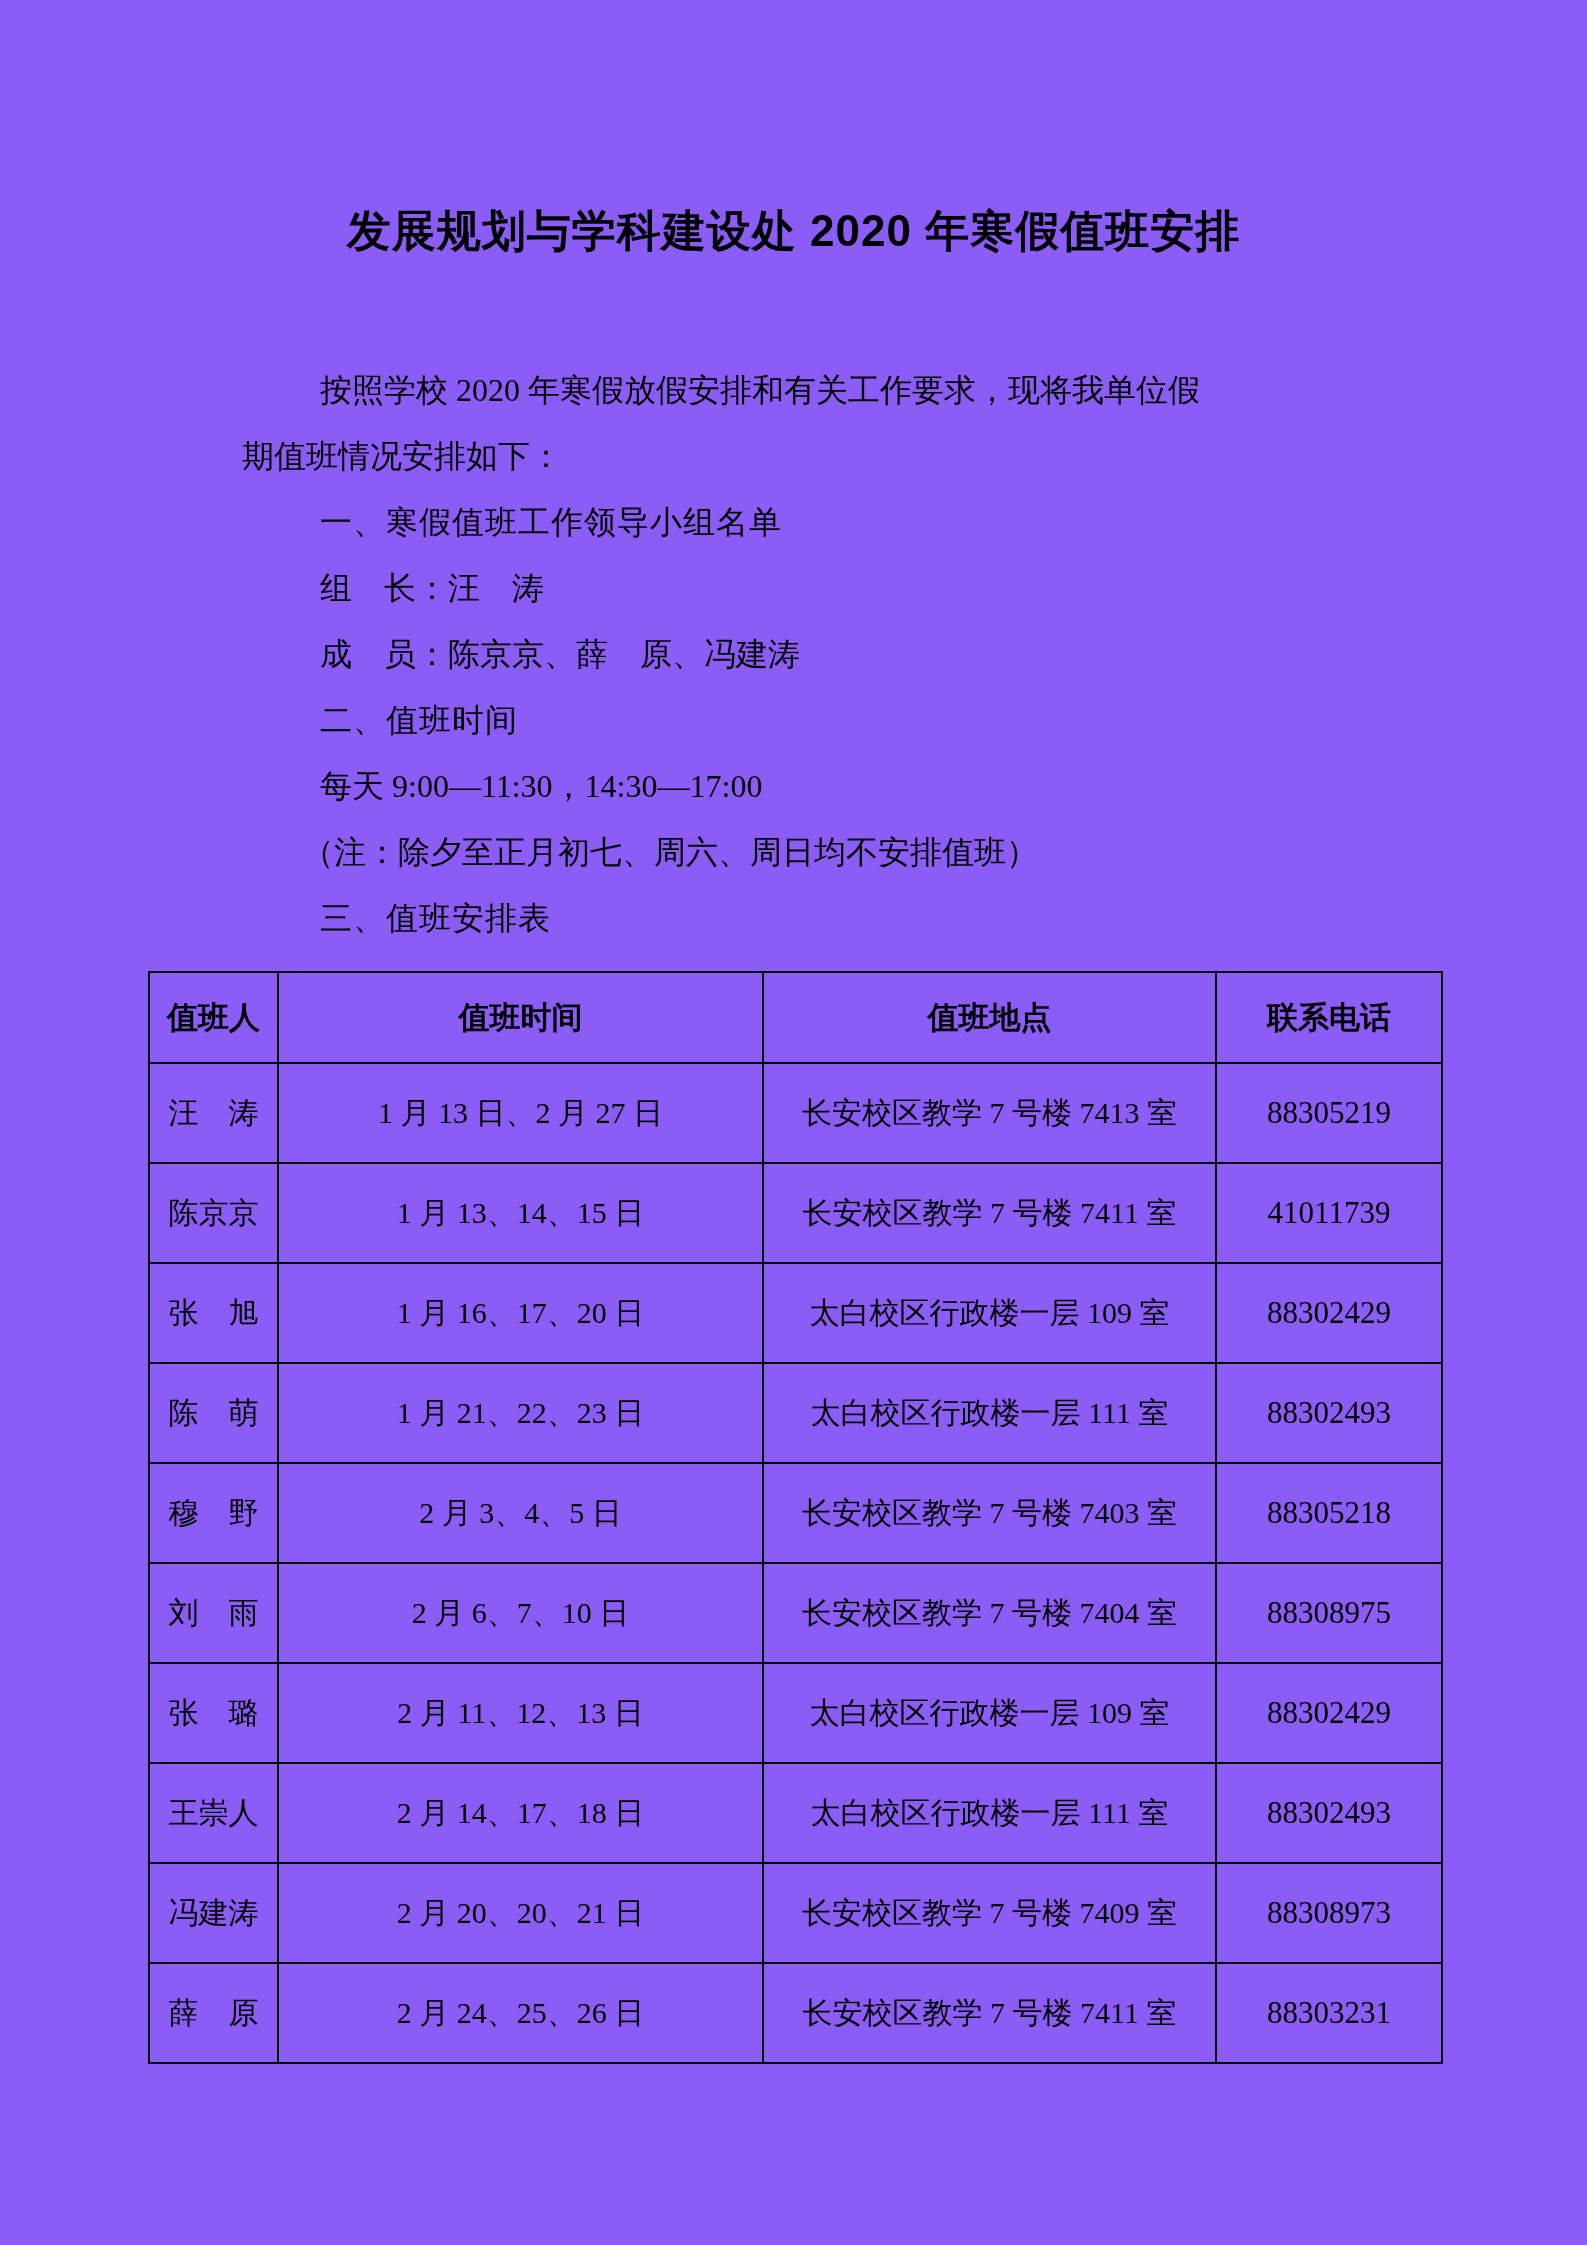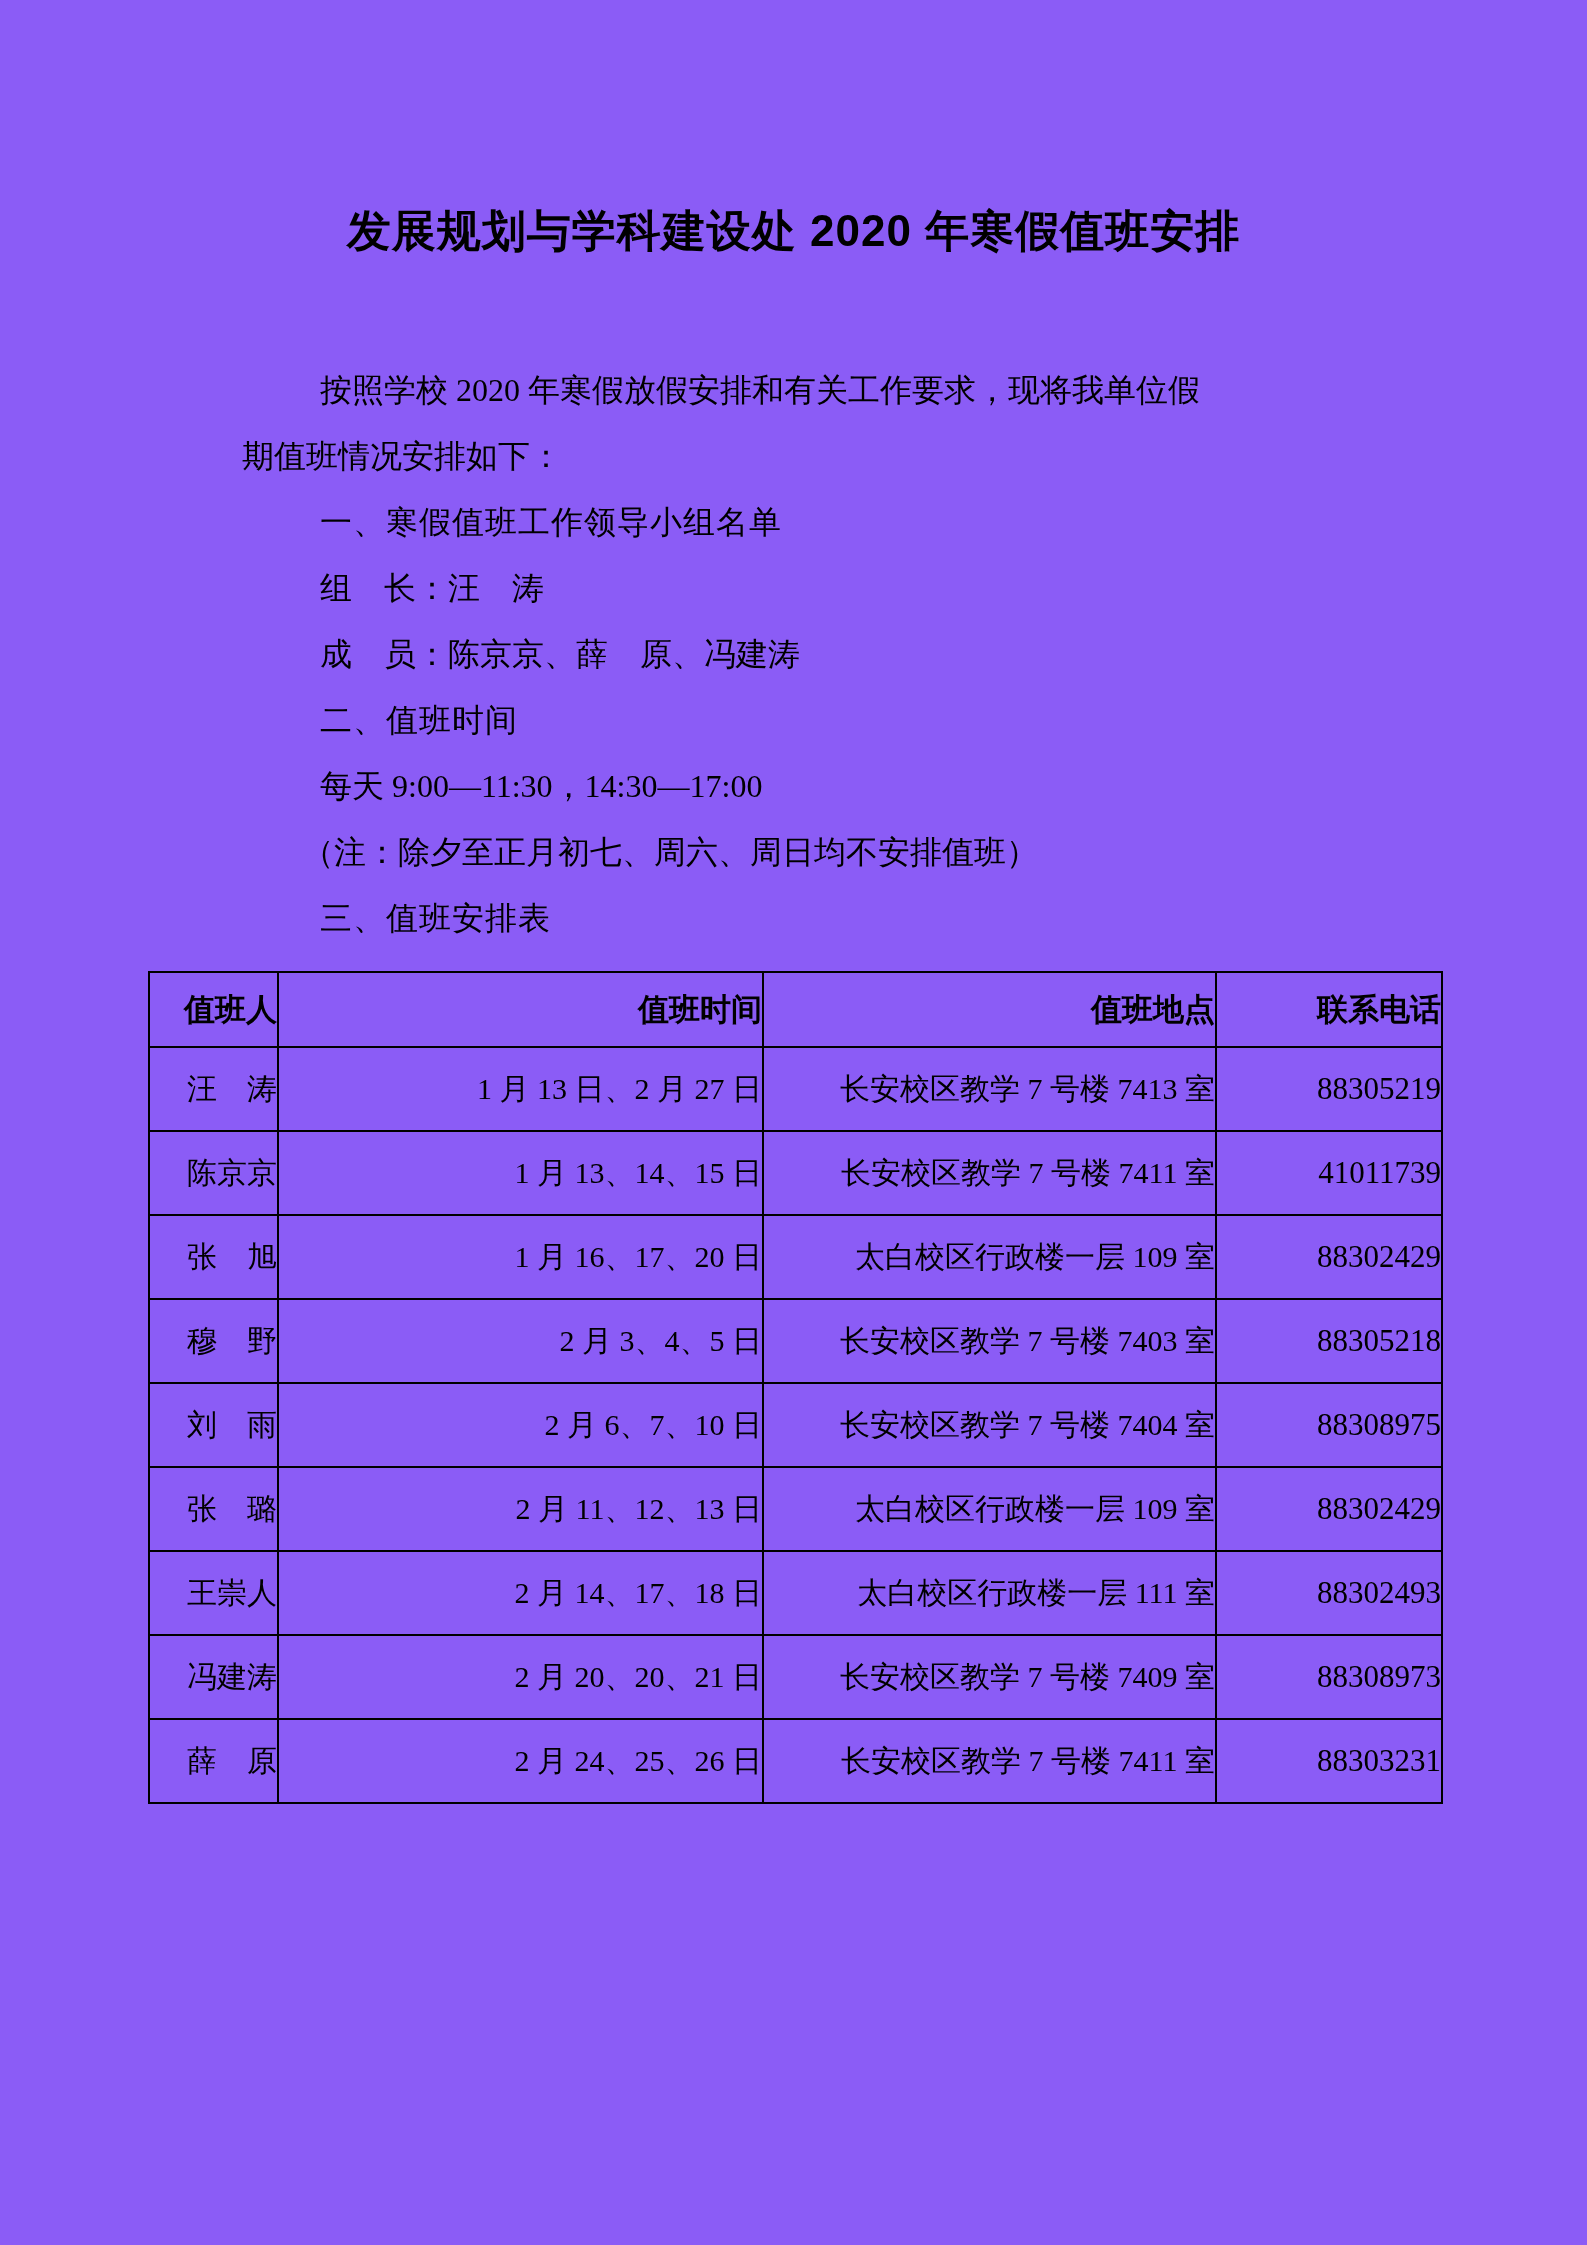--- a/index.html
+++ b/index.html
@@ -49,23 +49,23 @@
     margin-left: 148px;
     margin-top: 20px;
     width: 1293px;
     border-collapse: collapse;
     table-layout: fixed;
     font-size: 30px;
   }
   .duty-table th,
   .duty-table td {
     border: 2px solid #000000;
-    text-align: right;
+    text-align: center;
     vertical-align: middle;
-    padding: 0;
+    padding: 8px;
     overflow: hidden;
     white-space: nowrap;
   }
   .duty-table th {
     height: 73px;
     font-family: "Liberation Sans", "DejaVu Sans", sans-serif;
     font-weight: bold;
     font-size: 31px;
   }
   .duty-table td {
@@ -129,20 +129,26 @@
       <td class="col-phone">41011739</td>
     </tr>
 
     <tr>
       <td class="col-name">张　旭</td>
       <td class="col-dates">1 月 16、17、20 日</td>
       <td class="col-location">太白校区行政楼一层 109 室</td>
       <td class="col-phone">88302429</td>
     </tr>
 
+    <tr>
+      <td class="col-name">陈　萌</td>
+      <td class="col-dates">1 月 21、22、23 日</td>
+      <td class="col-location">太白校区行政楼一层 111 室</td>
+      <td class="col-phone">88302493</td>
+    </tr>
 
     <tr>
       <td class="col-name">穆　野</td>
       <td class="col-dates">2 月 3、4、5 日</td>
       <td class="col-location">长安校区教学 7 号楼 7403 室</td>
       <td class="col-phone">88305218</td>
     </tr>
 
     <tr>
       <td class="col-name">刘　雨</td>

